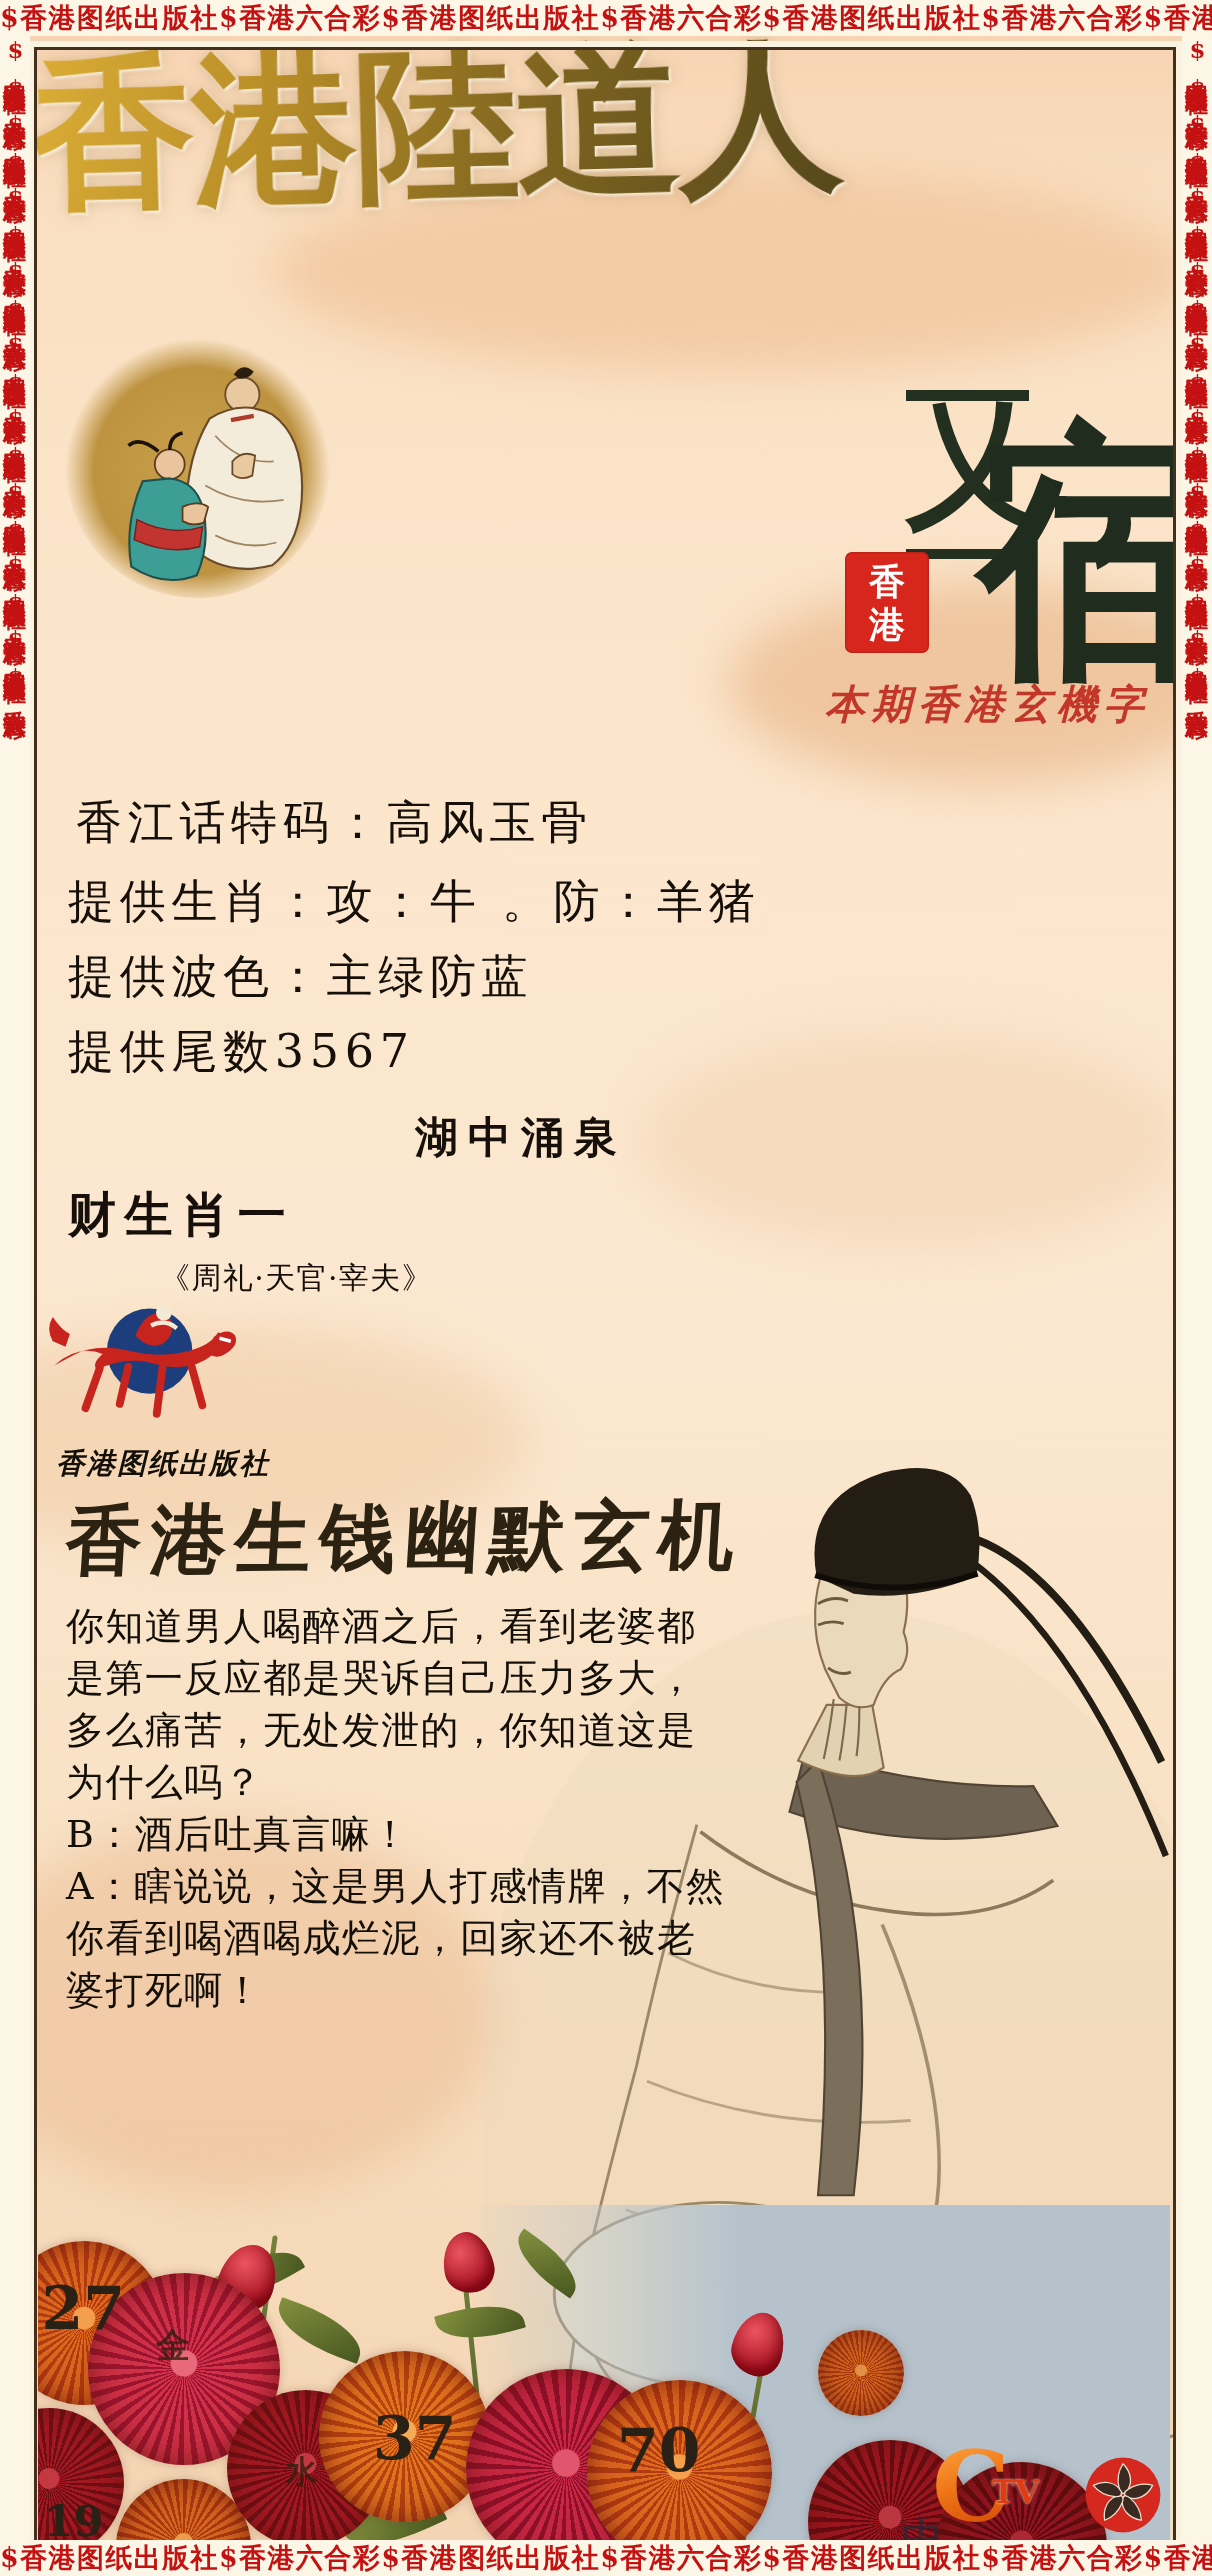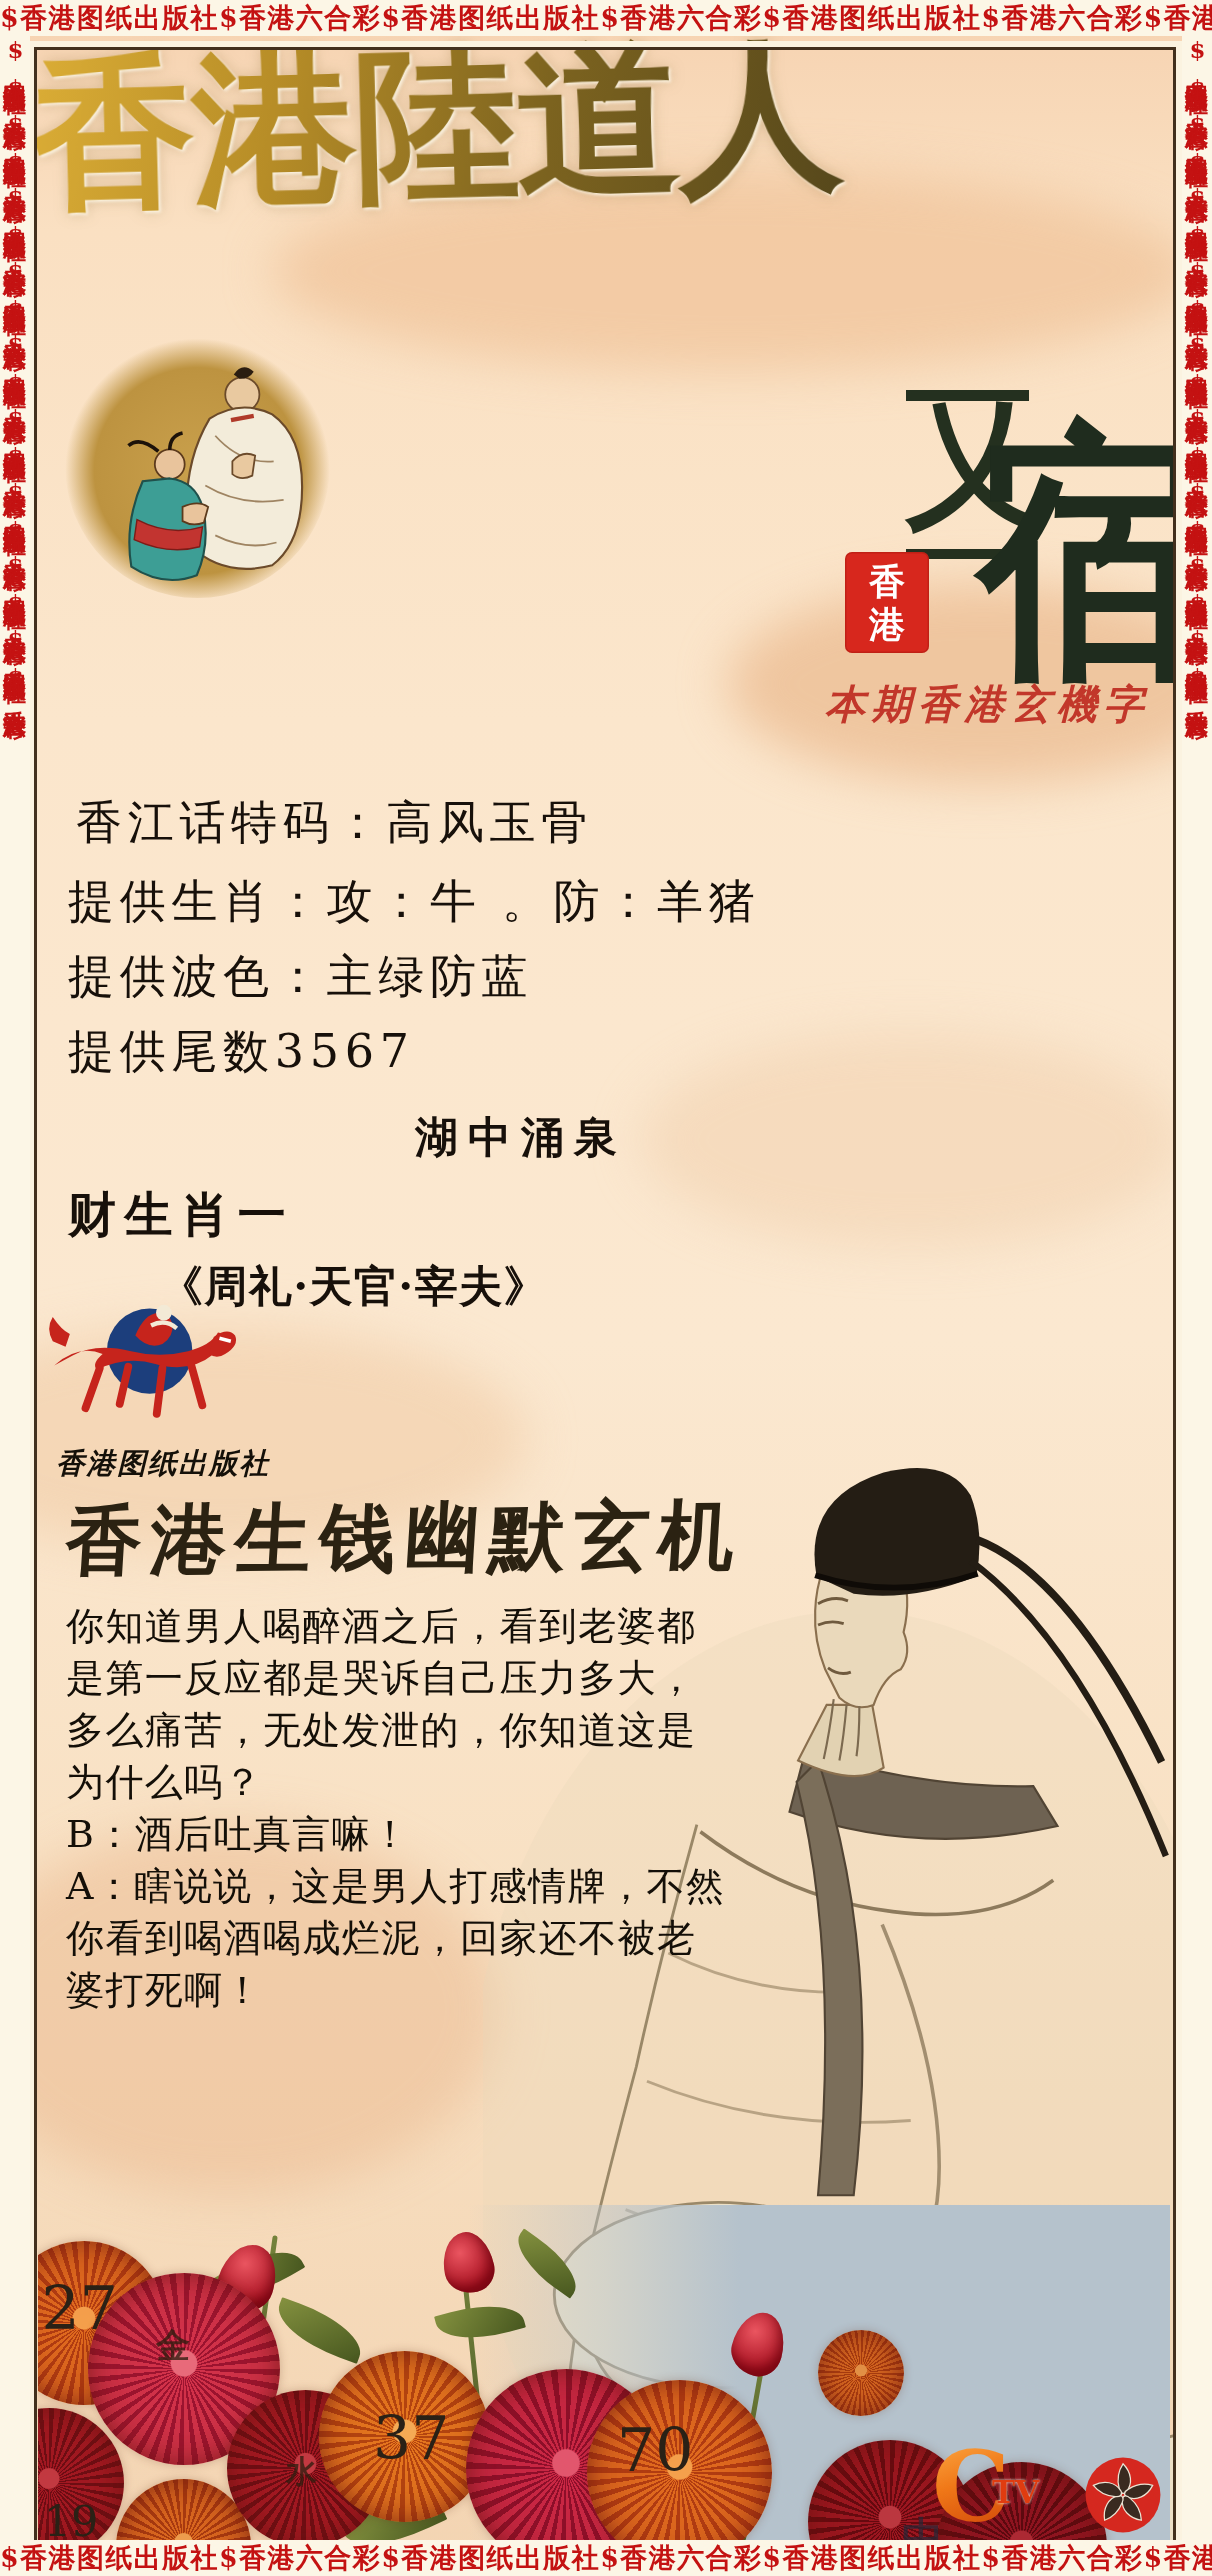--- a/index.html
+++ b/index.html
@@ -26,21 +26,21 @@
   .arch5 span{display:block;font-size:134px;line-height:125px;font-weight:700;}
   .bigchar{left:975px;top:415px;font-size:227px;line-height:235px;font-weight:600;color:#1f2c1e;transform:scaleY(1.18);transform-origin:50% 0;z-index:5;}
   .seal{left:845px;top:552px;width:84px;height:101px;background:#d7271d;border-radius:7.1px;z-index:6;
     box-shadow:0 0 0 1.4px rgba(150,20,10,.35) inset;display:flex;align-items:center;justify-content:center;}
   .seal div{color:#fff;font-size:36px;line-height:43px;font-weight:700;white-space:pre-line;text-align:center;}
   .mcaption{left:825px;top:677px;font-size:40px;font-weight:600;font-style:italic;letter-spacing:6.4px;color:#c2372a;z-index:5;}
   
   .tip{position:absolute;left:68px;font-size:46px;color:#17100a;letter-spacing:5.7px;z-index:5;}
   .poem{left:415px;top:1109px;font-size:43px;font-weight:700;letter-spacing:10px;color:#17100a;z-index:5;}
   .wealth{left:68px;top:1183px;font-size:48px;font-weight:700;letter-spacing:8.6px;color:#17100a;z-index:5;}
-  .classic{left:160px;top:1258px;font-size:43px;font-weight:700;letter-spacing:1.4px;color:#17100a;z-index:5;}
+  .classic{left:160px;top:1258px;font-size:30px;font-weight:400;letter-spacing:1.4px;color:#17100a;z-index:5;}
   
   .hlogo{left:44px;top:1297px;width:197px;height:151px;z-index:5;}
   .hlogo-label{left:56px;top:1445px;font-size:28.5px;font-weight:700;font-style:italic;letter-spacing:2.1px;color:#141009;z-index:5;}
   
   .joke-title{left:66px;top:1488px;font-size:76px;font-weight:700;letter-spacing:8.6px;color:#2b2212;transform:skewX(-4deg) rotate(-0.5deg);z-index:5;}
   .joke-body{left:66px;top:1600px;width:691px;font-size:38px;line-height:52px;letter-spacing:1.4px;color:#140f08;white-space:pre-line;z-index:5;}
   
   .circle-ill{left:63px;top:329px;width:269px;height:269px;z-index:2;}
   .oldman{left:483px;top:1454px;width:700px;height:1092px;z-index:1;}
   
@@ -48,21 +48,21 @@
   .fbg{position:absolute;left:0;top:0;width:100%;height:100%;
     background:linear-gradient(90deg,rgba(183,196,206,0) 0 38%,rgba(183,196,206,.45) 50%,#b5c2cc 62% 100%);}
   .mum{position:absolute;border-radius:50%;
     background:radial-gradient(circle at 50% 47%,var(--c3,#e86a7a) 0 9%,rgba(0,0,0,0) 10%),
       repeating-conic-gradient(var(--c2) 0deg 4deg,var(--c1) 4deg 9deg);
     box-shadow:inset 0 0 24px rgba(90,12,12,.55),inset 0 0 64px rgba(130,35,20,.35),0 0 10px rgba(90,40,20,.25);}
   .bud{position:absolute;background:radial-gradient(circle at 38% 32%,#ea5560,#a60f1f 72%);
     border-radius:52% 48% 44% 56%/62% 62% 38% 38%;box-shadow:inset -4.3px -6.4px 11.4px rgba(90,0,10,.6);}
   .leaf{position:absolute;background:linear-gradient(135deg,#84913f,#47571f);border-radius:2% 80% 2% 80%;}
   .stem{position:absolute;width:5px;background:linear-gradient(#74823b,#4a5a26);border-radius:2.9px;}
-  .fnum{position:absolute;font-weight:400;color:#2a2116;z-index:4;}
+  .fnum{position:absolute;font-weight:700;color:#2a2116;z-index:4;}
   .felem{position:absolute;font-weight:700;color:rgba(48,30,16,.78);z-index:4;}
   .tvlogo{position:absolute;z-index:4;}
   .tvlogo .c{font-size:98px;font-weight:700;line-height:86px;
     background:linear-gradient(160deg,#ffb34d,#f07818 45%,#c93c05);-webkit-background-clip:text;background-clip:text;color:transparent;}
   .tvlogo .tv{position:absolute;left:60px;top:30px;font-size:31px;font-weight:700;color:#e03c10;text-shadow:0 0 2.9px #ffe;}
   .twm{position:absolute;font-size:41px;font-weight:700;color:rgba(35,40,55,.7);z-index:4;}
   .bauhinia{position:absolute;z-index:4;}
 </style>
 </head>
 <body>

